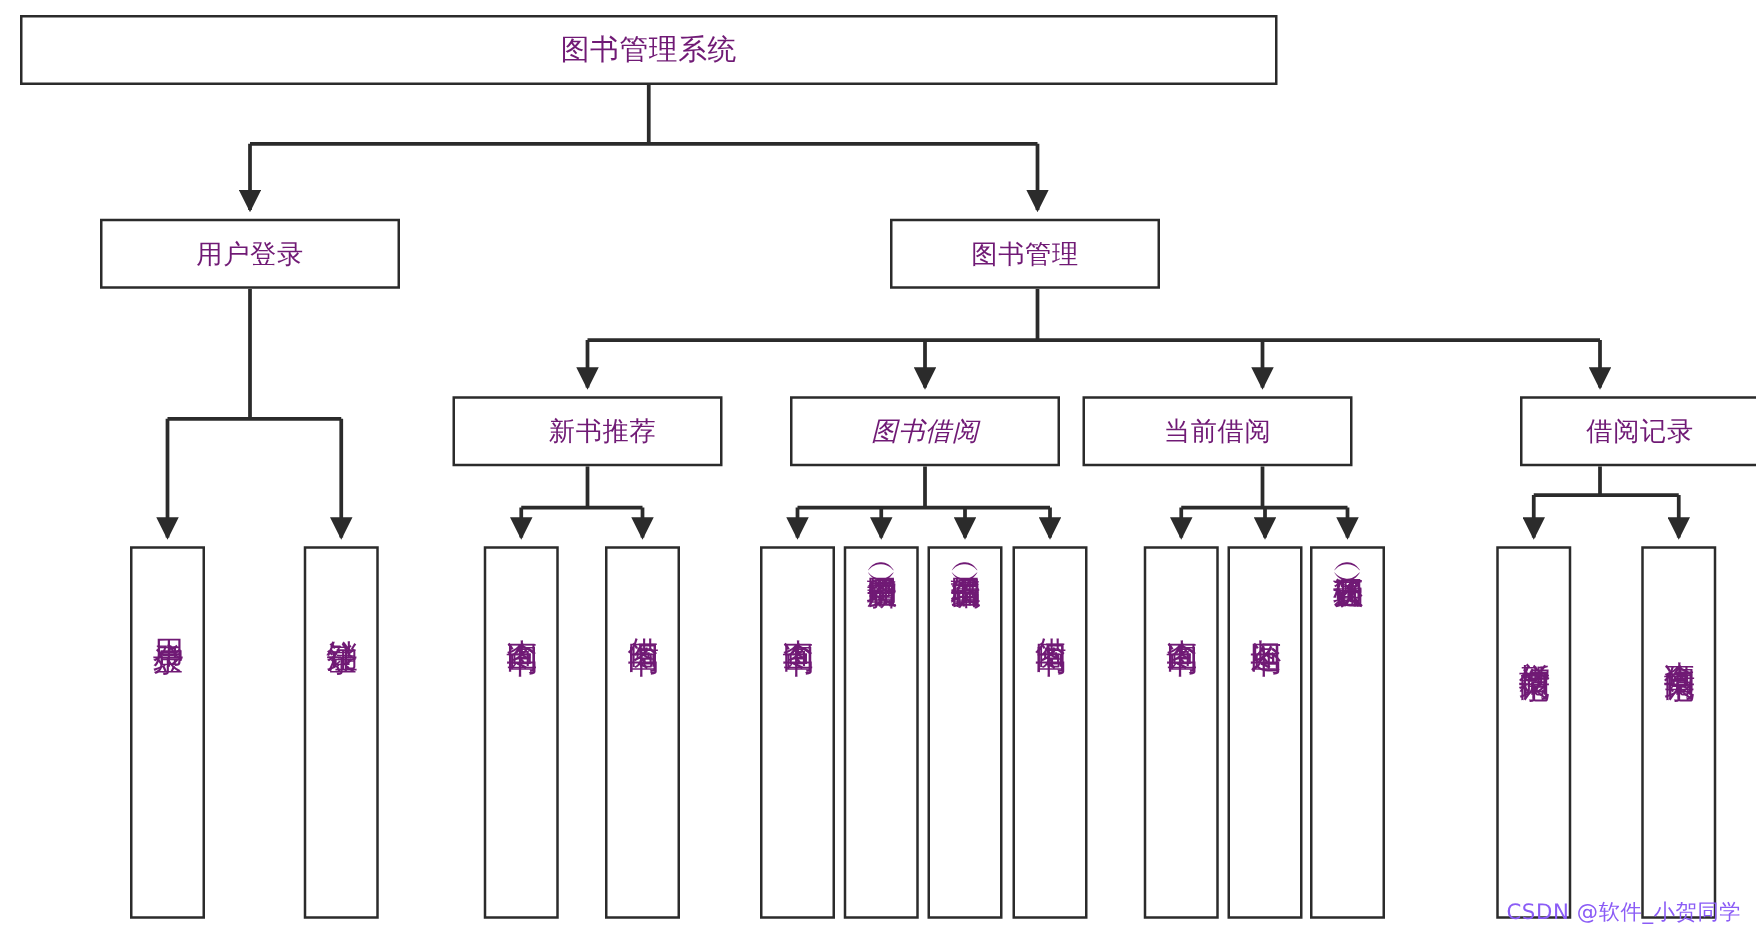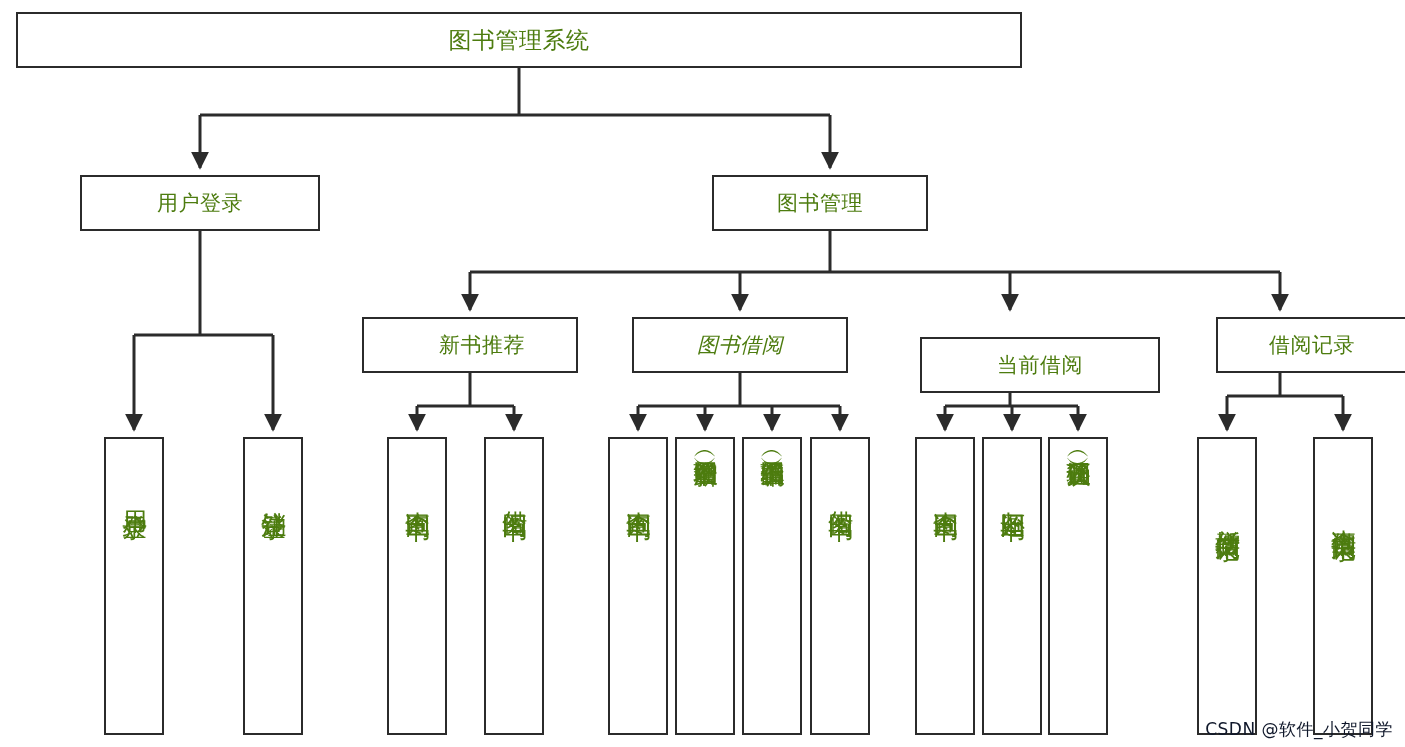--- a/index.html
+++ b/index.html
@@ -27,21 +27,21 @@
     pointer-events: none;
   }
   .node {
     position: absolute;
     box-sizing: border-box;
     border: 2px solid #2b2b2b;
     background: #ffffff;
     display: flex;
     align-items: center;
     justify-content: center;
-    color: #4d7c0f;
+    color: #701a75;
   }
   .node-label {
     display: block;
     text-align: center;
     line-height: 1.25;
     letter-spacing: 0.5px;
   }
   
   .node.root {
     left: 16px;
@@ -64,21 +64,21 @@
   
   .node.lvl2 {
     top: 317px;
     height: 56px;
   }
   .node.lvl2 .node-label {
     font-size: 21px;
   }
   #node-new-book-rec   { left: 362px;  width: 216px; padding-left: 24px; }
   #node-book-borrow    { left: 632px;  width: 216px; font-style: italic; }
-  #node-current-borrow { left: 920px;  width: 240px; margin-top: 20px; }
+  #node-current-borrow { left: 866px;  width: 216px; }
   #node-borrow-record  { left: 1216px; width: 192px; }
   
   .node.leaf {
     top: 437px;
     width: 60px;
     height: 298px;
     align-items: flex-start;
     padding-top: 10px;
   }
   .node.leaf .node-label {
@@ -105,21 +105,21 @@
     padding-top: 70px;
   }
   .node.leaf.short.n4 {
     padding-top: 52px;
   }
   .watermark {
     position: absolute;
     right: 12px;
     bottom: 6px;
     font-size: 17px;
-    color: #0f172a;
+    color: #8b5cf6;
     letter-spacing: 0.5px;
     white-space: nowrap;
     user-select: none;
     margin-top: 30px;
   }
 </style>
 </head>
 <body>
 
 <div id="canvas">

